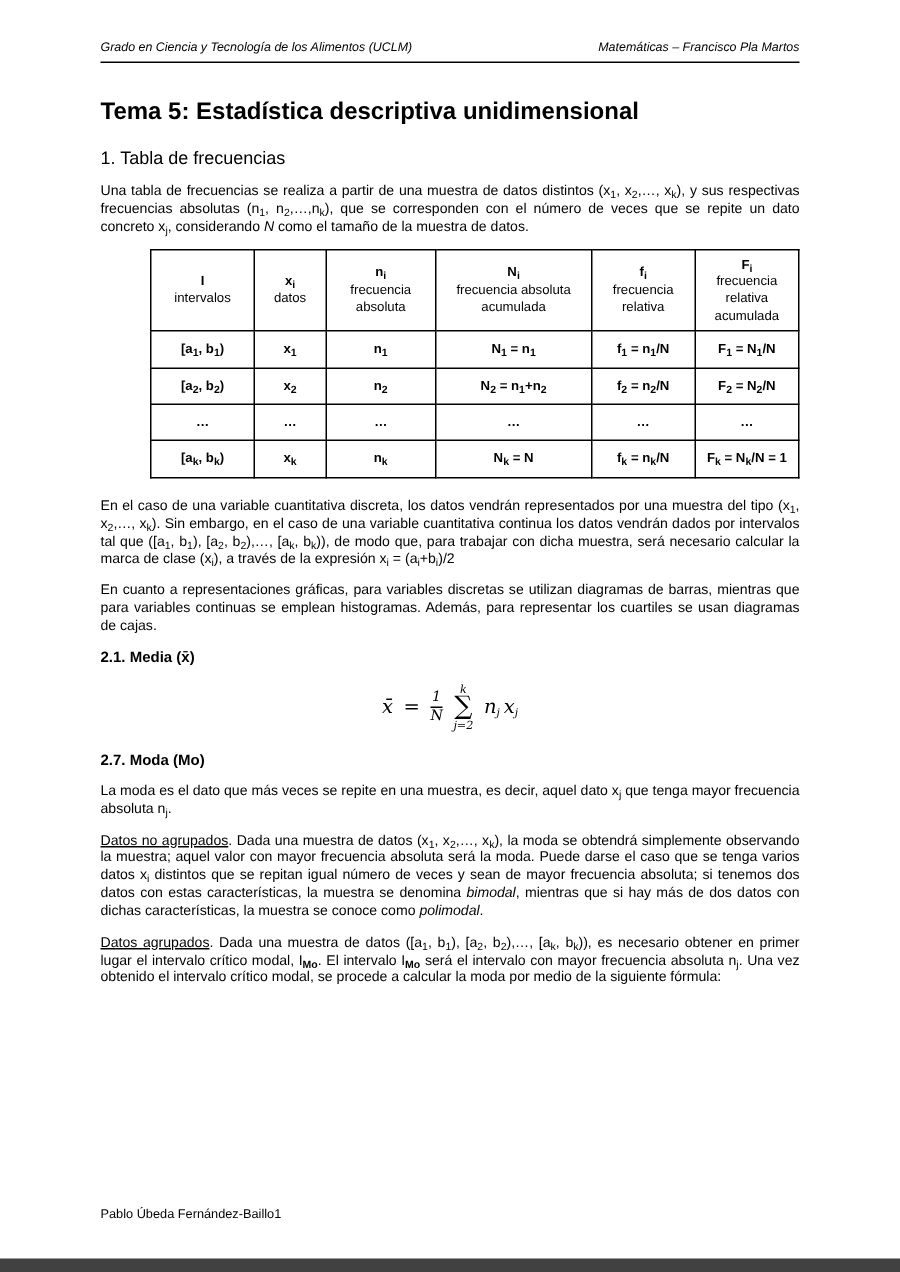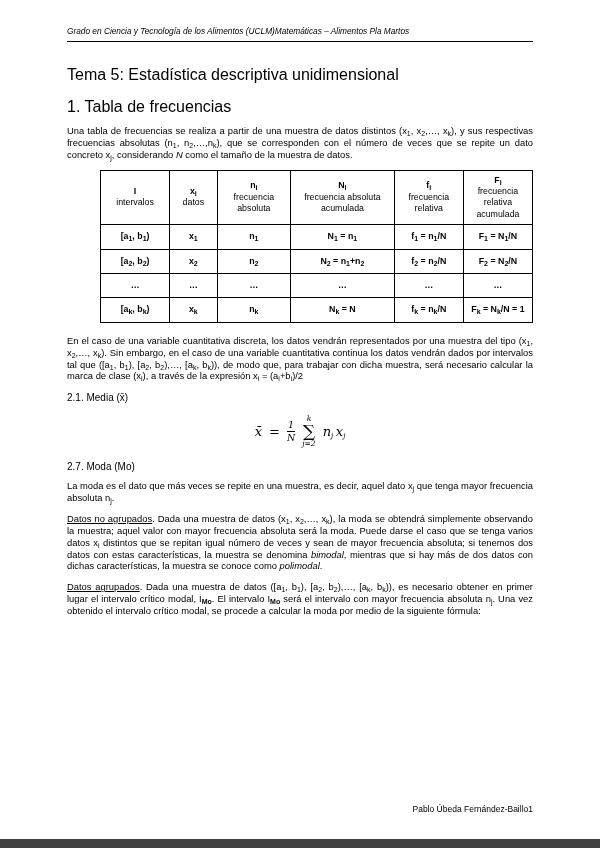--- a/index.html
+++ b/index.html
@@ -3,28 +3,28 @@
 <meta charset="utf-8">
 <title>Tema 5</title>
 <style>
   * { margin:0; padding:0; box-sizing:border-box; }
   html,body { background:#e9e9e9; }
   body { width:600px; height:848px; overflow:hidden;
          font-family:"Liberation Sans","DejaVu Sans",sans-serif; color:#000; }
   .page { position:relative; width:600px; height:848px; background:#ffffff;
           padding:26px 67px 0 67px; }
 
-  .doc-header { display:flex; align-items:flex-end;
+  .doc-header { display:flex; justify-content:space-between; align-items:flex-end;
                 font-style:italic; font-size:8.3px; border-bottom:1px solid #000;
                 padding-bottom:5px; margin-bottom:24px; }
 
-  .title { font-size:16px; font-weight:400; margin-bottom:14px; }
+  .title { font-size:16px; font-weight:700; margin-bottom:14px; }
 
-  h2.sec { font-size:16px; font-weight:400; margin:10px 0 9px 0; }
-  h3.subsec { font-size:10px; font-weight:400; margin:10px 0 8px 0; }
+  h2.sec { font-size:12px; font-weight:400; margin:10px 0 9px 0; }
+  h3.subsec { font-size:10px; font-weight:700; margin:10px 0 8px 0; }
 
   p.body { font-size:9.4px; line-height:1.26; text-align:justify; margin-bottom:9px; }
   sub { font-size:7px; line-height:0; vertical-align:-2px; }
 
   table.freq { border-collapse:collapse; table-layout:fixed;
                width:calc(100% - 33px); margin:3px 0 12px 33px; }
   table.freq th, table.freq td { border:1px solid #000; text-align:center;
                vertical-align:middle; font-size:8.8px; line-height:1.3; padding:4px 2px; }
   table.freq th { font-weight:400; }
   table.freq td { font-weight:700; padding:6px 2px; }
@@ -34,32 +34,32 @@
   .f-var  { font-style:italic; }
   .frac   { display:inline-flex; flex-direction:column; align-items:center;
             font-size:9.5px; font-style:italic; line-height:1.05; }
   .frac .bar { align-self:stretch; height:0; border-top:1px solid #000; margin:1px 0; }
   .sigma-wrap { display:inline-flex; flex-direction:column; align-items:center; line-height:1; }
   .sigma-top, .sigma-bottom { font-size:7.5px; font-style:italic; }
   .sigma  { font-size:17px; line-height:1; }
   .f-body { font-style:italic; }
 
   .doc-footer { position:absolute; left:67px; right:67px; bottom:34px;
-                display:flex; justify-content:flex-end; font-size:8.5px; }
+                display:flex; justify-content:flex-start; font-size:8.5px; }
 
   .bottom-bar { position:absolute; left:0; right:0; bottom:0; height:9px; background:#414141; }
 </style>
 </head>
 <body>
 
 <div class="page">
 
   <header class="doc-header">
     <span>Grado en Ciencia y Tecnología de los Alimentos (UCLM)</span>
-    <span>Matemáticas – Alimentos Pla Martos</span>
+    <span>Matemáticas – Francisco Pla Martos</span>
   </header>
 
   <h1 class="title">Tema 5: Estadística descriptiva unidimensional</h1>
 
   <h2 class="sec">1. Tabla de frecuencias</h2>
   <p class="body">Una tabla de frecuencias se realiza a partir de una muestra de datos distintos (x<sub>1</sub>, x<sub>2</sub>,…, x<sub>k</sub>), y sus respectivas frecuencias absolutas (n<sub>1</sub>, n<sub>2</sub>,…,n<sub>k</sub>), que se corresponden con el número de veces que se repite un dato concreto x<sub>j</sub>, considerando <i>N</i> como el tamaño de la muestra de datos.</p>
 
   <table class="freq">
     <colgroup>
       <col style="width:16%">
@@ -109,20 +109,21 @@
         <td>x<sub>k</sub></td>
         <td>n<sub>k</sub></td>
         <td>N<sub>k</sub> = N</td>
         <td>f<sub>k</sub> = n<sub>k</sub>/N</td>
         <td>F<sub>k</sub> = N<sub>k</sub>/N = 1</td>
       </tr>
     </tbody>
   </table>
 
   <p class="body">En el caso de una variable cuantitativa discreta, los datos vendrán representados por una muestra del tipo (x<sub>1</sub>, x<sub>2</sub>,…, x<sub>k</sub>). Sin embargo, en el caso de una variable cuantitativa continua los datos vendrán dados por intervalos tal que ([a<sub>1</sub>, b<sub>1</sub>), [a<sub>2</sub>, b<sub>2</sub>),…, [a<sub>k</sub>, b<sub>k</sub>)), de modo que, para trabajar con dicha muestra, será necesario calcular la marca de clase (x<sub>i</sub>), a través de la expresión x<sub>i</sub> = (a<sub>i</sub>+b<sub>i</sub>)/2</p>
+  <p class="body">En cuanto a representaciones gráficas, para variables discretas se utilizan diagramas de barras, mientras que para variables continuas se emplean histogramas. Además, para representar los cuartiles se usan diagramas de cajas.</p>
 
 
   <h3 class="subsec">2.1. Media (x̄)</h3>
 
   <div class="formula">
     <span class="f-var">x̄</span>
     <span>=</span>
     <span class="frac">
       <span>1</span>
       <span class="bar"></span>

